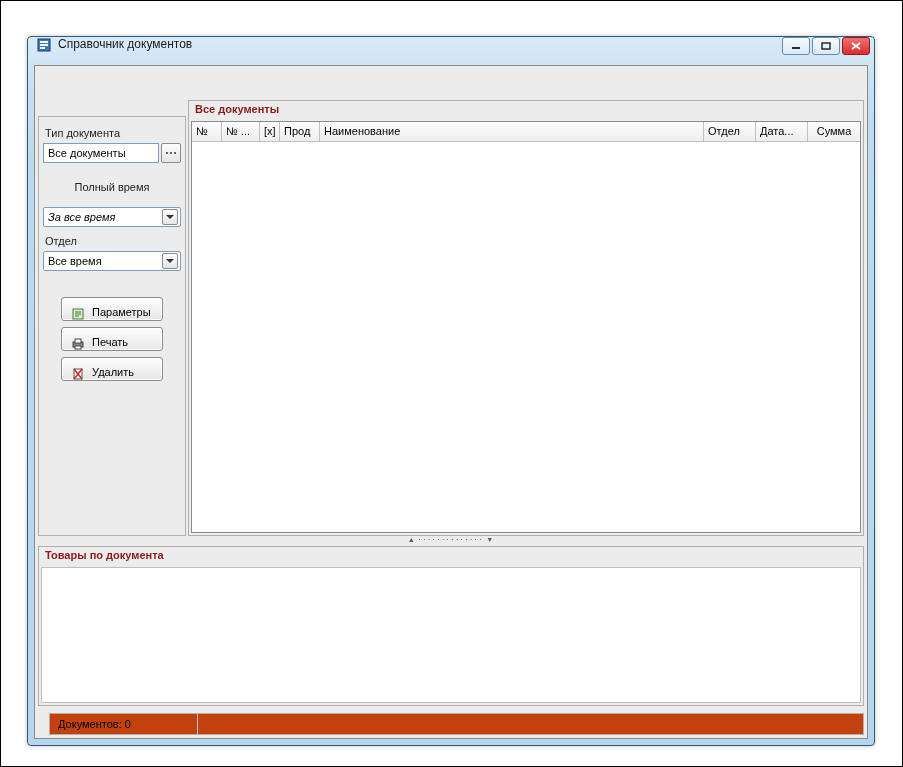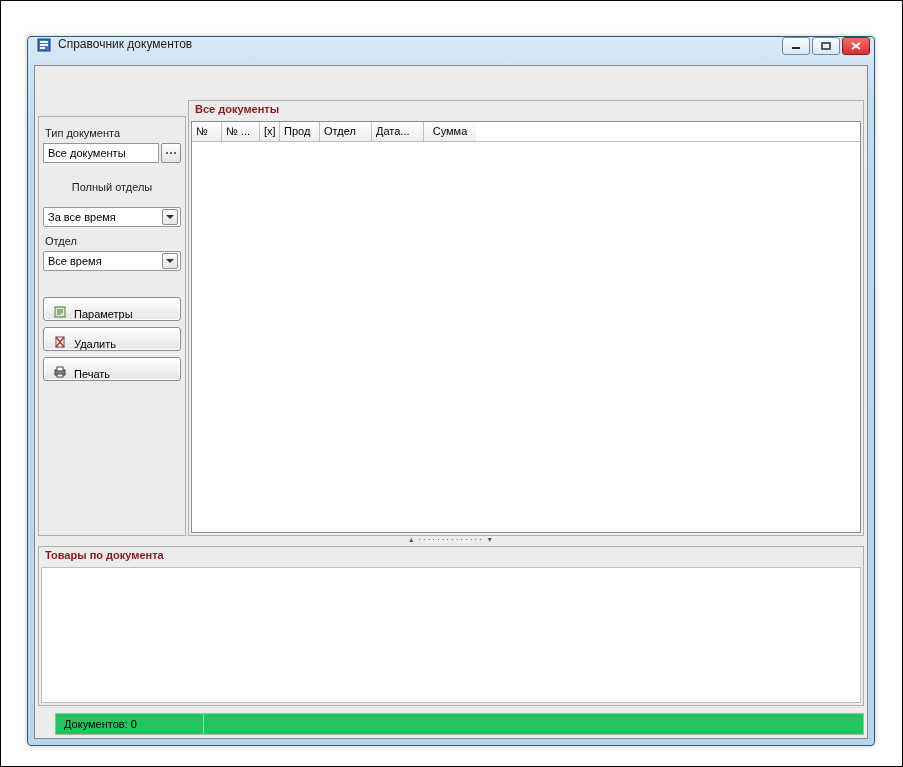--- a/index.html
+++ b/index.html
@@ -99,22 +99,22 @@
   .combo .arr {
     width: 16px; height: 16px; border: 1px solid #8c8c8c;
     background: linear-gradient(#fdfdfd,#e5e5e5);
     display: inline-flex; align-items: center; justify-content: center;
     border-radius: 2px;
   }
   .arr svg, .ellipsis-btn svg { display: block; }
 
   .btnblock { margin-top: 26px; }
   .btn {
-    display: flex; align-items: flex-end; gap: 6px;
-    height: 24px; padding: 0 8px; margin: 6px 0;
+    display: flex; align-items: flex-start; gap: 6px;
+    height: 24px; padding: 8px 8px; margin: 6px 18px;
     border: 1px solid #8c8c8c; border-radius: 3px;
     background: linear-gradient(#fefefe,#e6e6e6);
     box-shadow: inset 0 0 0 1px #fff;
   }
   .btn .ic { width: 16px; height: 16px; display: inline-flex; align-items: center; justify-content: center; }
 
   .grid-wrap {
     position: absolute; left: 150px; right: 0; top: 0; bottom: 170px;
     background: #ececec; border: 1px solid #b0b0b0;
   }
@@ -149,22 +149,22 @@
   }
   .bottom .pane-title {
     height: 18px; padding: 2px 6px; color: #8a1a1a; font-weight: bold;
   }
   .bottom .pane-body {
     position: absolute; left: 2px; right: 2px; top: 20px; bottom: 2px;
     background: #fff; border: 1px solid #bfbfbf;
   }
 
   .status {
-    position: absolute; left: 20px; right: 3px; bottom: 3px; height: 22px;
-    background: #22c55e; border: 1px solid #b0b0b0;
+    position: absolute; left: 14px; right: 3px; bottom: 3px; height: 22px;
+    background: #c2410c; border: 1px solid #b0b0b0;
     display: flex; align-items: flex-end;
   }
   .status .cell { padding: 0 8px; height: 100%; display: flex; align-items: center; border-right: 1px solid #c6c6c6; width: 148px; }
 </style>
 </head>
 <body>
 
 <div class="outer">
   <div class="glass">
 
@@ -209,22 +209,22 @@
             </div>
             <div class="ellipsis-btn">
               <svg width="12" height="6">
                   <circle cx="2" cy="3" r="1" fill="#333"></circle>
                   <circle cx="6" cy="3" r="1" fill="#333"></circle>
                   <circle cx="10" cy="3" r="1" fill="#333"></circle>
                 </svg>
             </div>
           </div>
 
-          <div class="lbl center" style="margin-top:18px;">Полный отделы</div>
-          <div class="combo" style="margin-top:14px;">
+          <div class="lbl center" style="margin-top:18px;">Полный время</div>
+          <div class="combo" style="margin-top:14px;font-style:italic;">
             <span class="v">За все время</span>
             <span class="arr">
               <svg width="8" height="5">
                   <path d="M0 0 L4 4 L8 0 Z" fill="#333"></path>
                 </svg>
             </span>
           </div>
 
           <div class="lbl" style="margin-top:8px;">Отдел</div>
           <div class="combo">
@@ -242,47 +242,48 @@
                 <svg width="14" height="14">
                     <rect x="2" y="2" width="10" height="10" fill="#d9e8d0" stroke="#4a7a3a"></rect>
                     <path d="M4 5h6M4 7h6M4 9h4" stroke="#4a7a3a"></path>
                   </svg>
               </span>
               <span>Параметры</span>
             </div>
             <div class="btn">
               <span class="ic">
                 <svg width="14" height="14">
-                    <rect x="3" y="2" width="8" height="10" fill="#fff" stroke="#555"></rect>
-                    <path d="M3 2 L11 12 M11 2 L3 12" stroke="#c03030" stroke-width="1.6"></path>
-                  </svg>
-              </span>
-              <span>Удалить</span>
-            </div>
-            <div class="btn">
-              <span class="ic">
-                <svg width="14" height="14">
                     <rect x="2" y="5" width="10" height="5" fill="#888" stroke="#444"></rect>
                     <rect x="4" y="2" width="6" height="4" fill="#fff" stroke="#444"></rect>
                     <rect x="4" y="9" width="6" height="3" fill="#fff" stroke="#444"></rect>
                   </svg>
               </span>
               <span>Печать</span>
+            </div>
+            <div class="btn">
+              <span class="ic">
+                <svg width="14" height="14">
+                    <rect x="3" y="2" width="8" height="10" fill="#fff" stroke="#555"></rect>
+                    <path d="M3 2 L11 12 M11 2 L3 12" stroke="#c03030" stroke-width="1.6"></path>
+                  </svg>
+              </span>
+              <span>Удалить</span>
             </div>
           </div>
         </div>
 
         <div class="grid-wrap">
           <div class="grid-title">Все документы</div>
           <div class="grid">
             <div class="ghead">
               <div class="gh" style="width:30px">№</div>
               <div class="gh" style="width:38px">№ ...</div>
               <div class="gh" style="width:20px">[x]</div>
               <div class="gh" style="width:40px">Прод</div>
+              <div class="gh" style="flex:1">Наименование</div>
               <div class="gh" style="width:52px">Отдел</div>
               <div class="gh" style="width:52px">Дата...</div>
               <div class="gh r" style="width:52px;border-right:none">Сумма</div>
             </div>
           </div>
         </div>
 
         <div class="splitter">
           <div class="grip">
             <span>▴</span>

